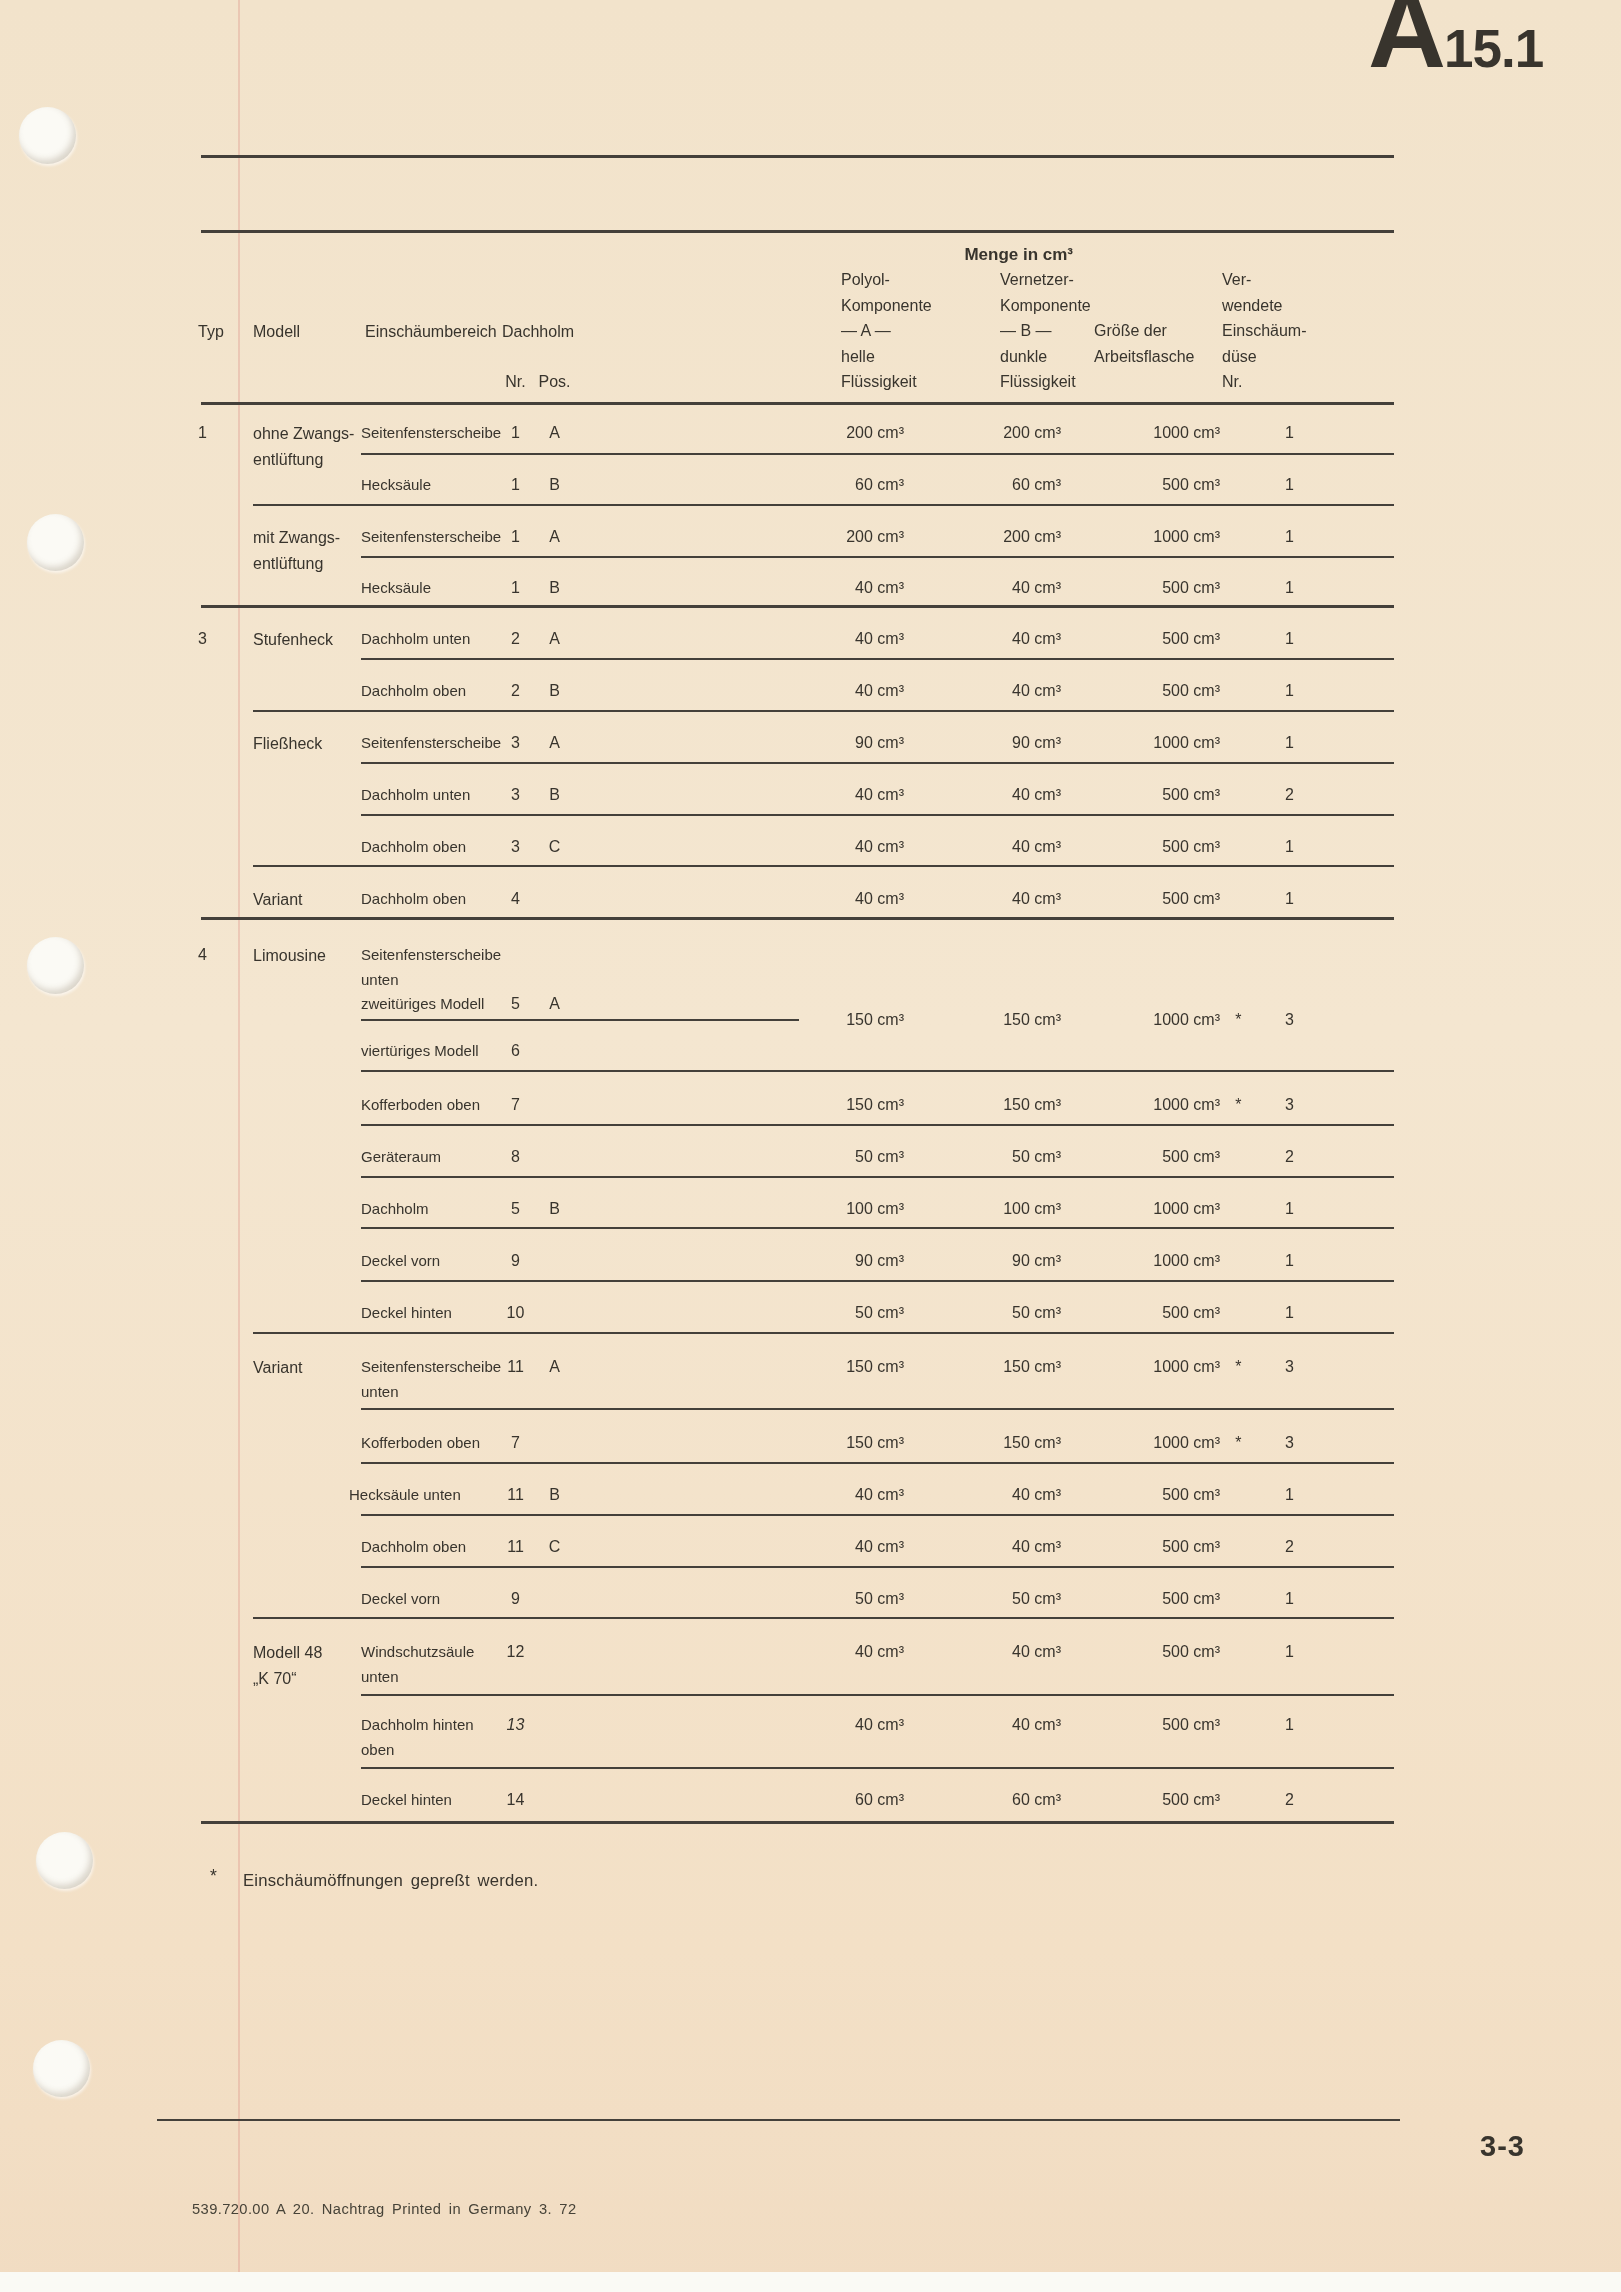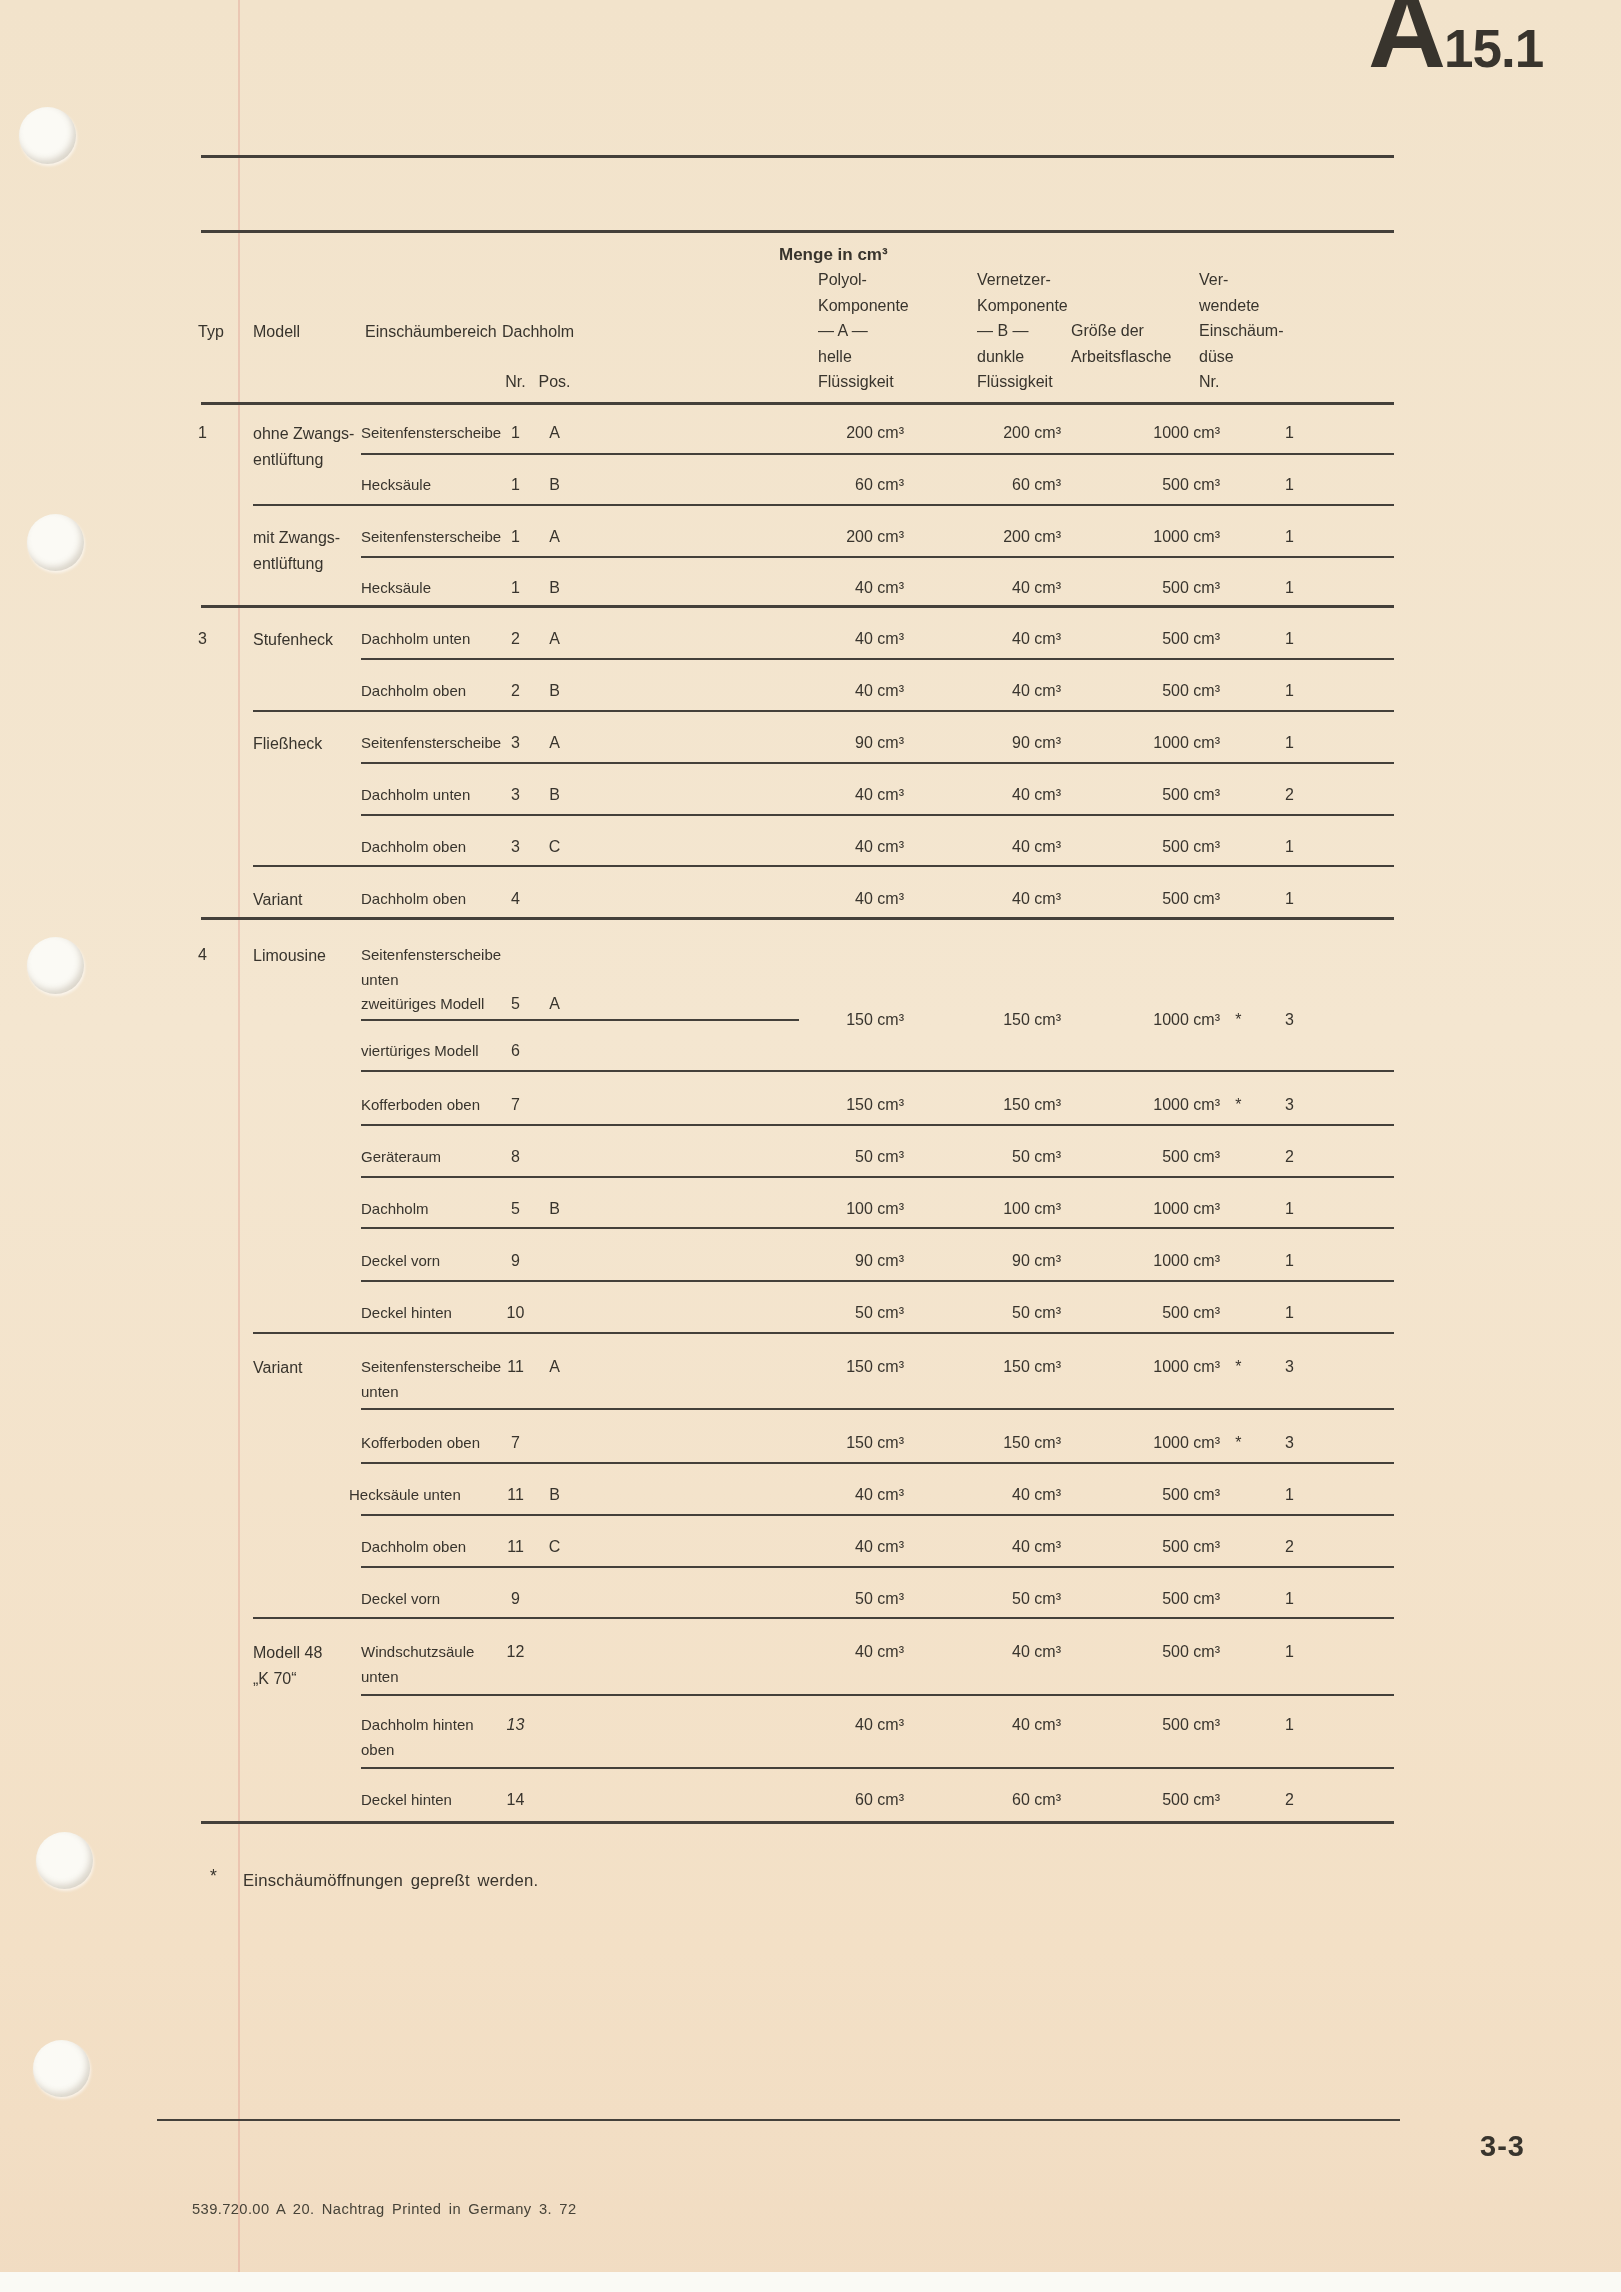--- a/index.html
+++ b/index.html
@@ -17,22 +17,22 @@
   .ber div{line-height:24.5px;}
   .mod div{line-height:25.5px;}
   .ctr{text-align:center;}
   .rgt{text-align:right;}
   .rule{position:absolute;background:var(--line,#44403a);}
   .page-title{left:290px;top:102px;font-size:22.5px;font-weight:700;letter-spacing:1.4px;word-spacing:2.9px;}
   .code{left:1368px;top:17.6px;white-space:nowrap;}
   .code-a{font-size:108px;font-weight:700;letter-spacing:-2px;}
   .code-n{font-size:53px;font-weight:700;letter-spacing:-1px;}
   .h-label{font-size:16px;}
-  .h-menge{left:779px;top:243px;width:294px;text-align:left;font-weight:700;font-size:17px;}
-  .h-stack div{line-height:25.5px;}
+  .h-menge{left:779px;top:243px;width:294px;text-align:right;font-weight:700;font-size:17px;}
+  .h-stack div{line-height:25.5px;margin-left:23px;}
   .fn-marker{position:absolute;left:210px;top:1866px;font-size:17.6px;}
   .fn-text{position:absolute;left:243px;top:1866px;font-size:16.7px;word-spacing:2.9px;letter-spacing:0.2px;}
   .fn-text div{line-height:29px;}
   .footer-title{right:218px;top:2148px;font-size:19.6px;font-weight:700;letter-spacing:1.8px;word-spacing:2px;}
   .page-num{left:1480px;top:2135px;font-size:29px;font-weight:700;letter-spacing:1px;}
   .imprint{left:192px;top:2198px;font-size:14.7px;letter-spacing:0.4px;word-spacing:2.9px;color:#474338;}
   .hole{
     position:absolute;width:57px;height:57px;border-radius:50%;
     background:#fbfaf5;
     box-shadow:inset -2.9px -3.9px 5.9px rgba(120,100,70,.25), 1px 2px 2.9px rgba(255,255,255,.6);

